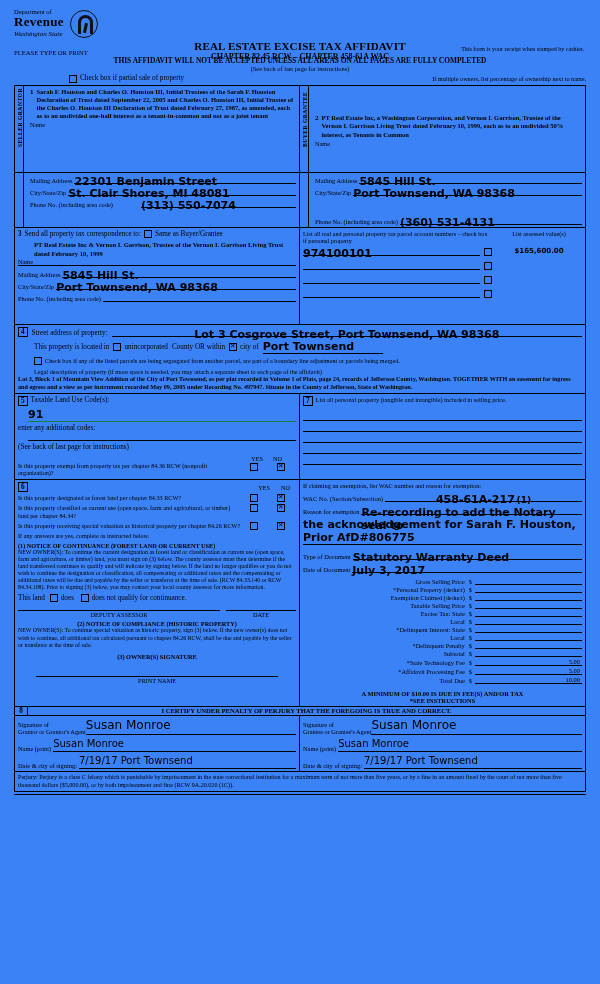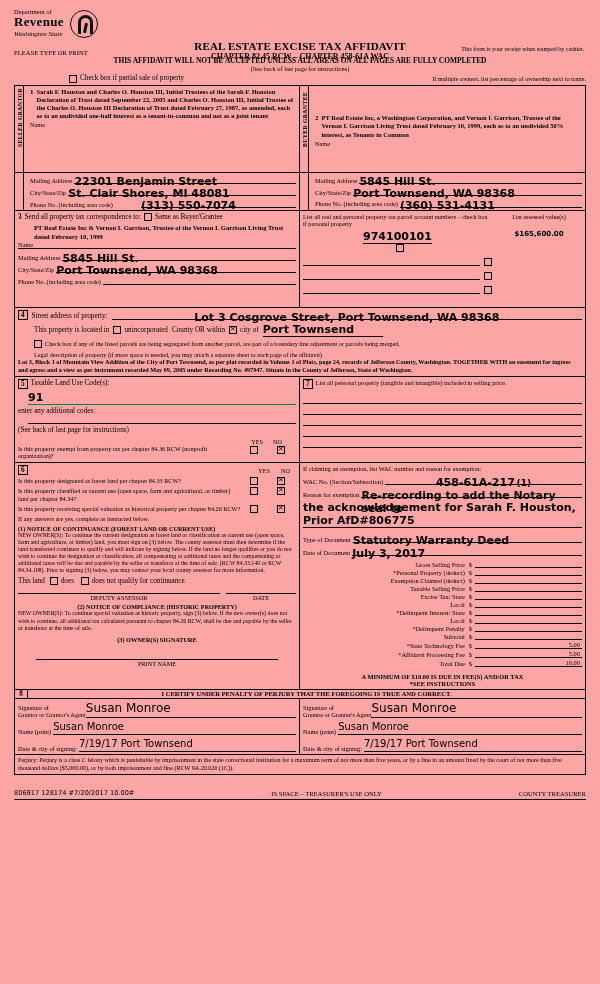--- a/index.html
+++ b/index.html
@@ -1,17 +1,17 @@
 <!DOCTYPE html>
 <html><head>
 <meta charset="utf-8">
 <style>
   html,body{margin:0;padding:0;background:#d8d8d8;}
   body{font-family:"Liberation Serif", serif;}
-  .page{width:600px;height:984px;background:#fca5a5;position:relative;box-sizing:border-box;padding:8px 14px;font-size:7.2px;color:#000;overflow:hidden;}
+  .page{width:600px;height:984px;background:#3b82f6;position:relative;box-sizing:border-box;padding:8px 14px;font-size:7.2px;color:#000;overflow:hidden;}
   .hdr{display:flex;align-items:flex-start;gap:6px;margin-bottom:2px;}
   .dept{font-size:6.5px;line-height:1.15;}
   .dept .d1{font-size:6.5px;}
   .dept .d2{font-size:13px;font-weight:bold;letter-spacing:.3px;}
   .dept .d3{font-size:7px;font-style:italic;}
   .logo{width:26px;height:26px;border:1.6px solid #111;border-radius:50%;position:relative;margin-top:2px;}
   .logo:before{content:"";position:absolute;left:7px;top:4px;width:9px;height:16px;border-left:3px solid #111;border-top:3px solid #111;border-right:3px solid #111;border-radius:8px 8px 0 0;}
   .logo:after{content:"";position:absolute;left:13px;top:12px;width:3px;height:10px;background:#111;transform:rotate(12deg);}
   .title{text-align:center;font-weight:bold;font-size:11px;letter-spacing:.2px;}
   .subtitle{text-align:center;font-size:8px;font-weight:bold;}
@@ -124,21 +124,21 @@
         <div class="vert"></div>
         <div class="pad">
           <div class="flexline">
               <span class="lbl">Mailing Address</span>
               <span class="ln"><span class="hand">5845 Hill St.</span></span>
             </div>
           <div class="flexline" style="margin-top:3px;">
               <span class="lbl">City/State/Zip</span>
               <span class="ln"><span class="hand">Port Townsend, WA 98368</span></span>
             </div>
-          <div class="flexline" style="margin-top:3px;align-items:center;">
+          <div class="flexline" style="margin-top:20px;">
               <span class="lbl">Phone No. (including area code)</span>
               <span class="ln"><span class="hand">(360) 531-4131</span></span>
             </div>
         </div>
       </div>
     </div>
 
     <div class="r bb">
       <div class="cellL" style="min-height:96px;">
         <div style="display:flex;gap:3px;">
@@ -161,21 +161,21 @@
             <span class="ln"><span class="hand"></span></span>
           </div>
       </div>
       <div class="cellR">
         <div style="display:flex;gap:4px;">
           <div style="flex:1;font-size:6.2px;line-height:1.2;">List all real and personal property tax parcel account numbers – check box if personal property</div>
           <div style="width:86px;font-size:6.2px;text-align:center;">List assessed value(s)</div>
         </div>
         <div style="display:flex;gap:4px;margin-top:2px;">
           <div style="flex:1;">
-            <div style="display:flex;align-items:center;flex-direction:column;">
+            <div style="display:flex;align-items:flex-end;">
               <span class="ln" style="flex:1;"><span class="hand">974100101</span></span>
               <span class="chk" style="margin-left:4px;margin-right:0;"></span>
             </div>
             <div style="display:flex;align-items:flex-end;margin-top:5px;">
               <span class="ln" style="flex:1;"><span class="hand"></span></span>
               <span class="chk" style="margin-left:4px;margin-right:0;"></span>
             </div>
             <div style="display:flex;align-items:flex-end;margin-top:5px;">
               <span class="ln" style="flex:1;"><span class="hand"></span></span>
               <span class="chk" style="margin-left:4px;margin-right:0;"></span>
@@ -430,20 +430,15 @@
                 <span class="ln" style="height:13px;"><span class="sig" style="font-size:10px;">7/19/17 Port Townsend</span></span>
               </div>
           </div>
         </div>
       </div>
     </div>
   </div>
 
   <div style="border:1.1px solid #000;border-top:none;padding:2px 3px;font-size:6.1px;line-height:1.25;">Perjury:  Perjury is a class C felony which is punishable by imprisonment in the state correctional institution for a maximum term of not more than five years, or by a fine in an amount fixed by the court of not more than five thousand dollars ($5,000.00), or by both imprisonment and fine (RCW 9A.20.020 (1C)).</div>
 
-  <div style="display:flex;align-items:flex-end;justify-content:space-between;margin-top:14px;font-size:6.6px;">
-    <div class="hand" style="font-size:6.6px;font-weight:normal;">806917 128174  #7/20/2017  10.00#</div>
-    <div style="flex:1;text-align:center;">IS SPACE – TREASURER'S USE ONLY</div>
-    <div>COUNTY TREASURER</div>
-  </div>
   <div style="border-top:1px solid #000;margin-top:2px;"></div>
 
 </div>
 
 </body></html>

